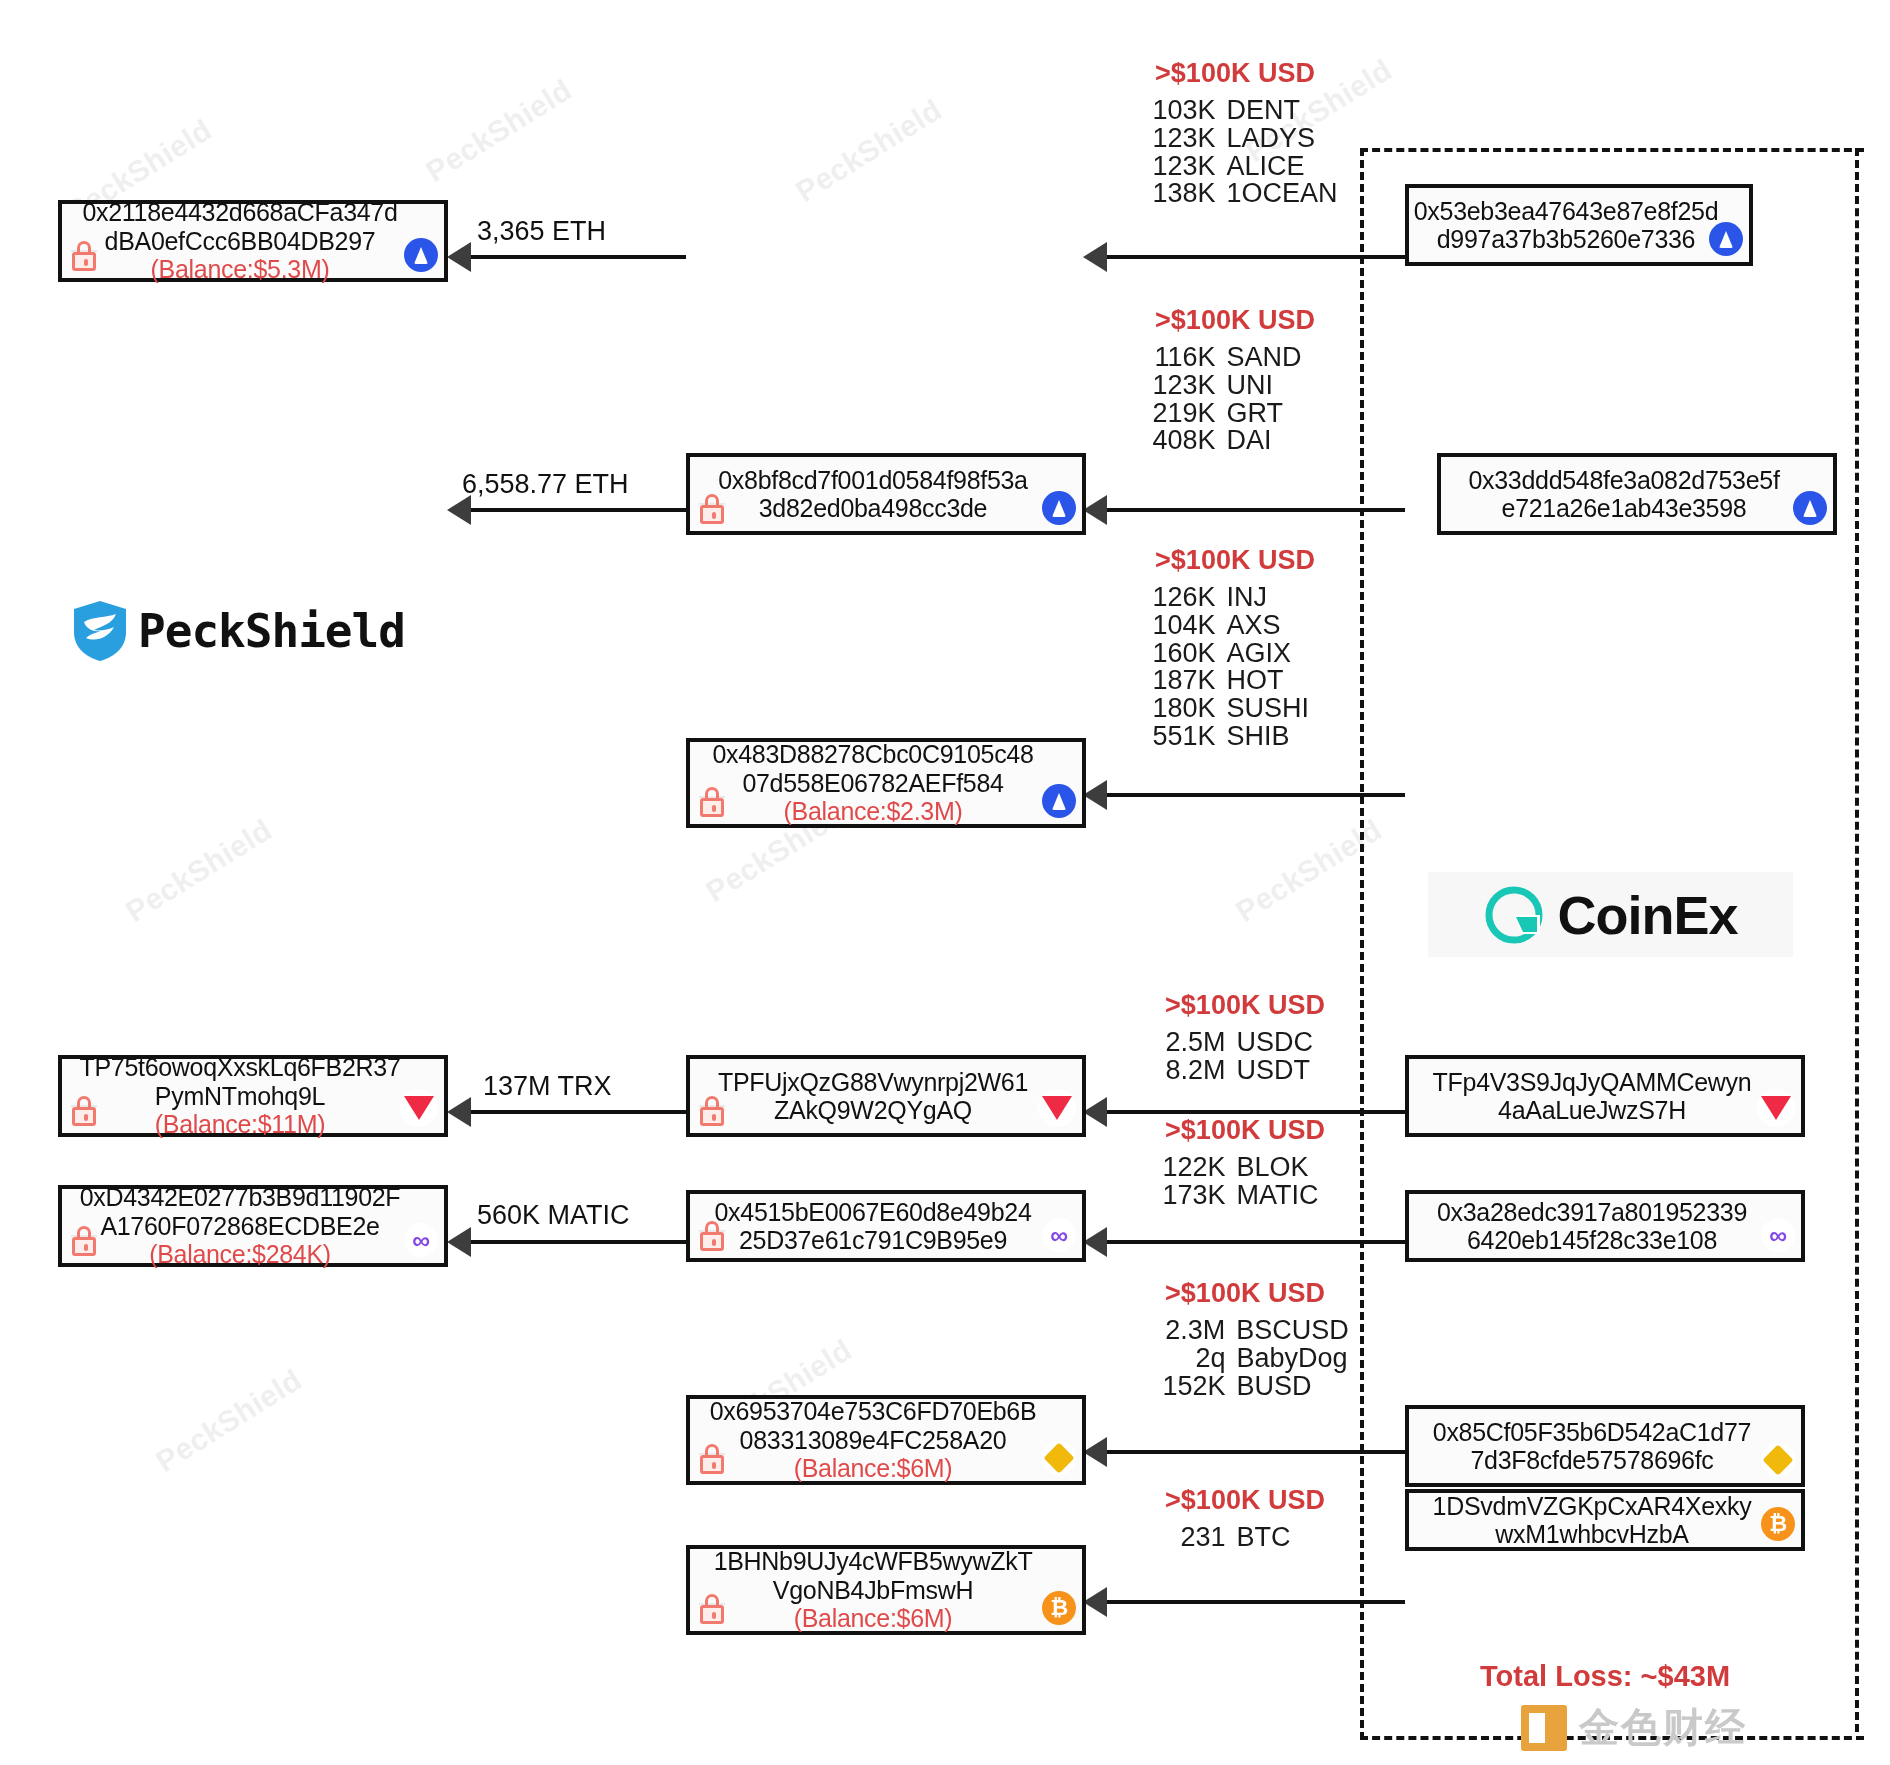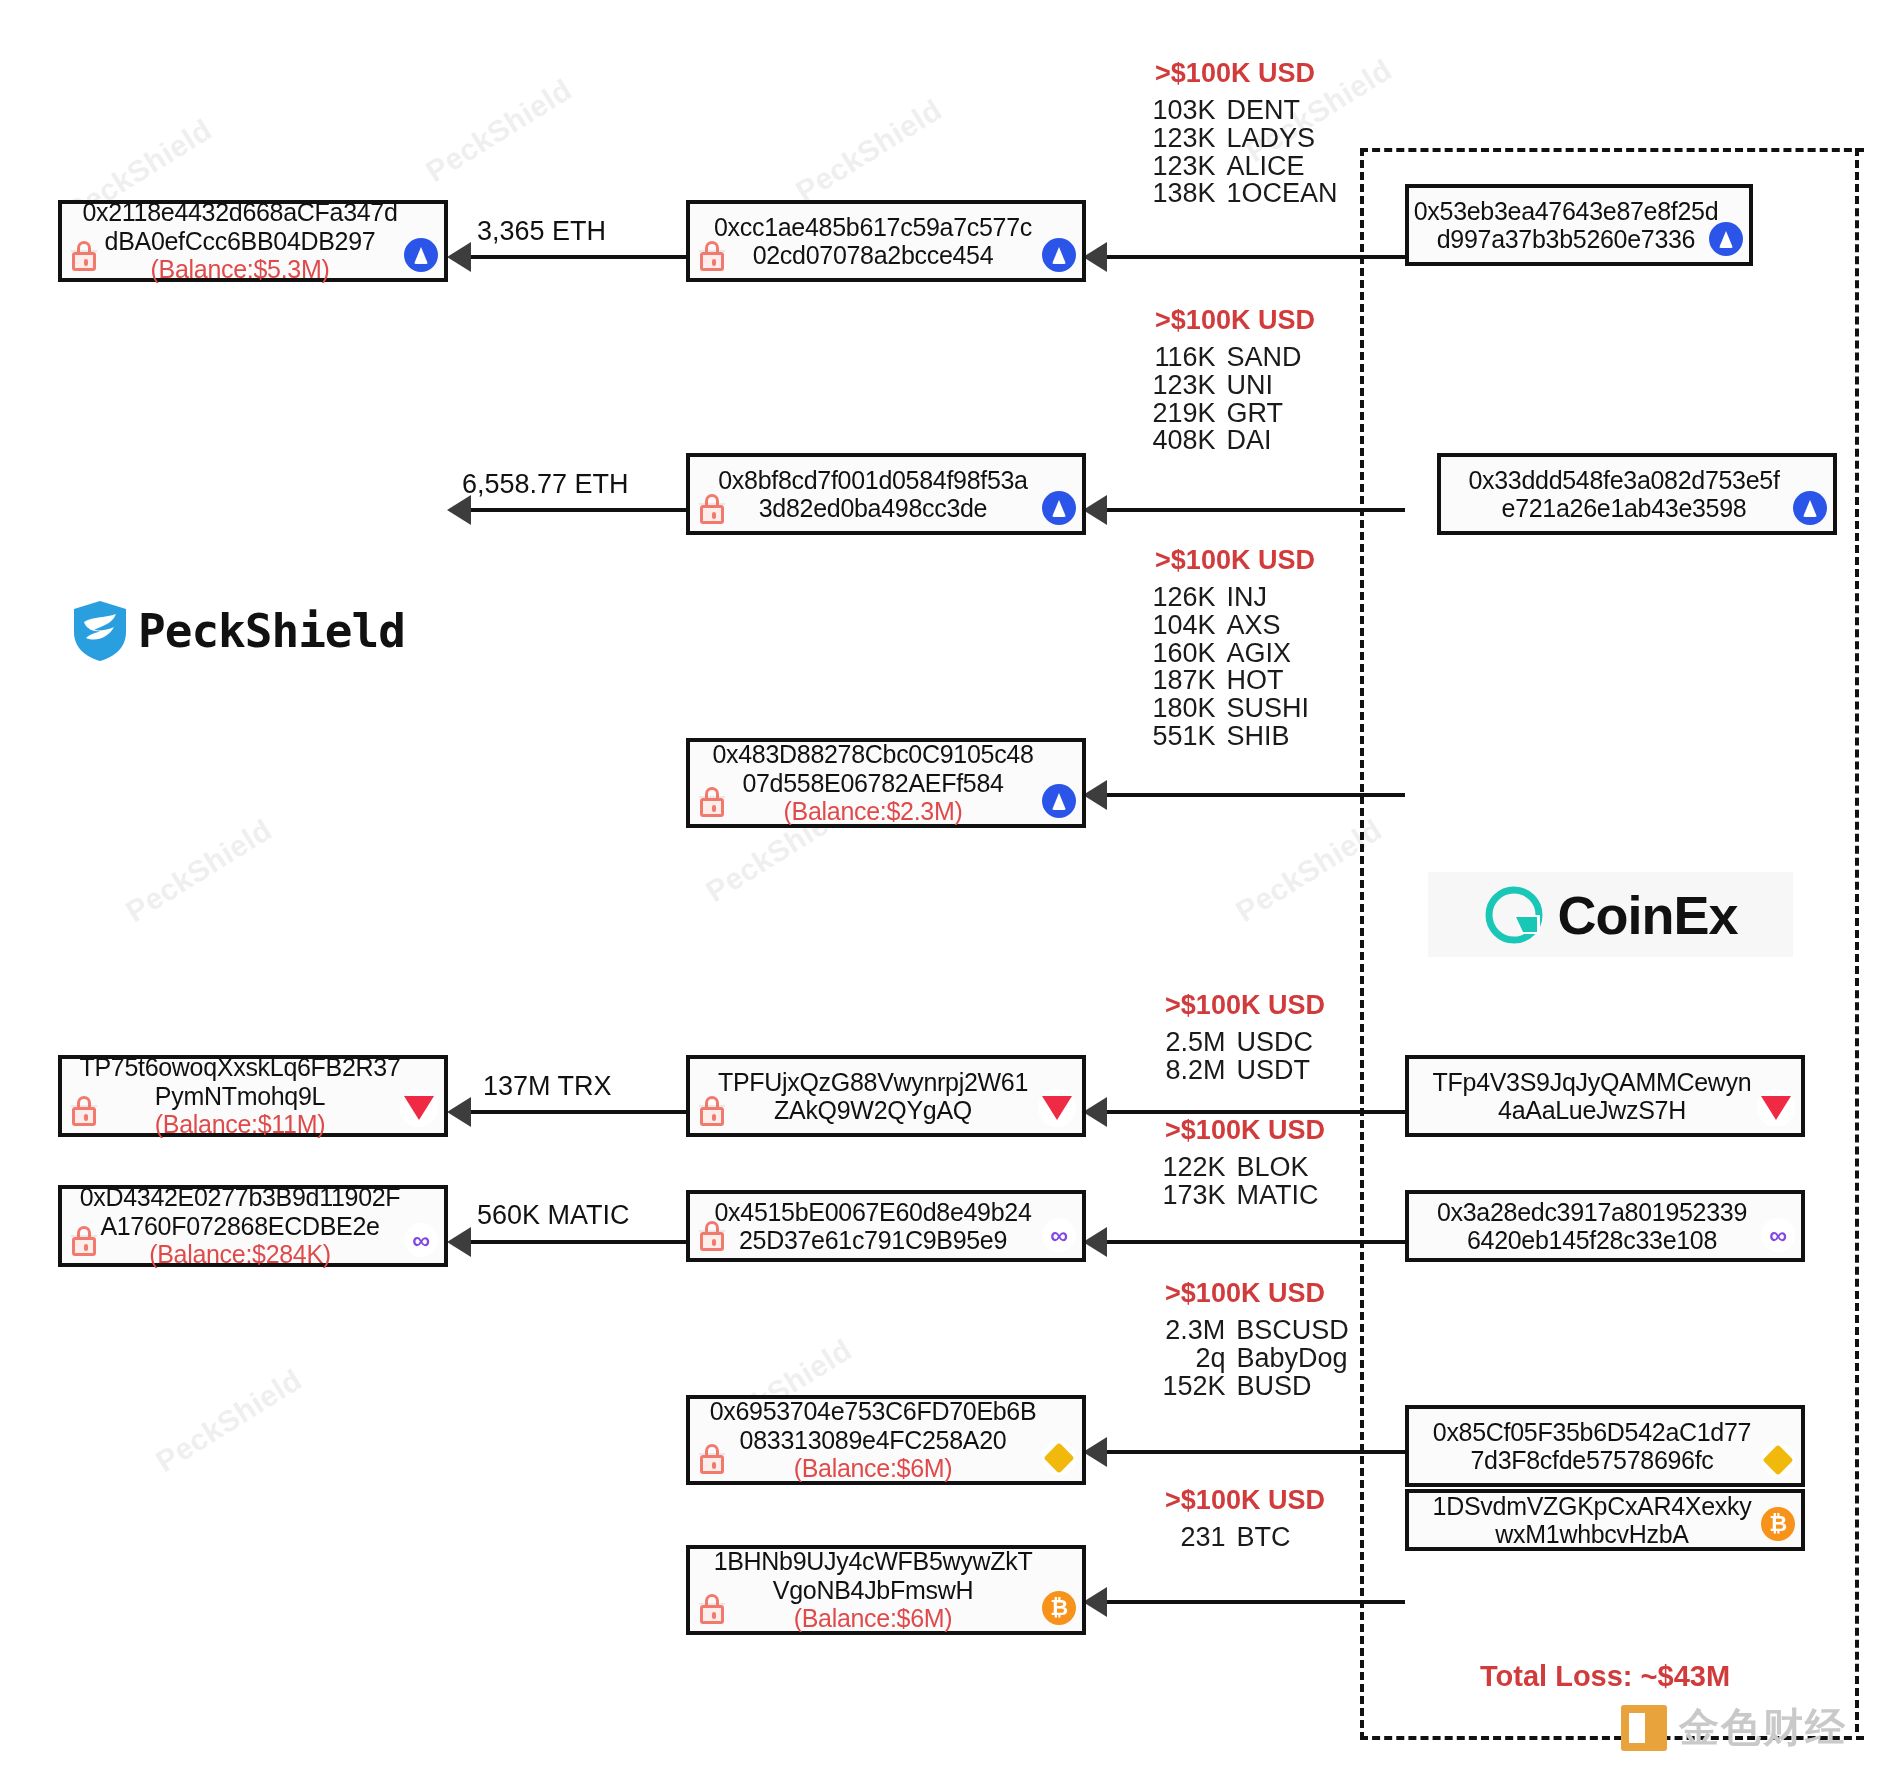--- a/index.html
+++ b/index.html
@@ -229,30 +229,20 @@
     <span class="addr">dBA0efCcc6BB04DB297</span>
     <span class="bal">(Balance:$5.3M)</span>
     <span class="lock">
         <i class="bar"></i>
         <i class="shackle"></i>
         <i class="body"></i>
       </span>
     <span class="coin eth"></span>
   </div>
 
-  <div class="node" style="left:686px;top:200px;width:400px;height:82px;">
-    <span class="addr">0xcc1ae485b617c59a7c577c</span>
-    <span class="addr">02cd07078a2bcce454</span>
-    <span class="lock">
-        <i class="bar"></i>
-        <i class="shackle"></i>
-        <i class="body"></i>
-      </span>
-    <span class="coin eth"></span>
-  </div>
 
   <div class="node" style="left:1405px;top:184px;width:348px;height:82px;">
     <span class="addr">0x53eb3ea47643e87e8f25d</span>
     <span class="addr">d997a37b3b5260e7336</span>
     <span class="coin eth"></span>
   </div>
 
 
   <div class="node" style="left:686px;top:453px;width:400px;height:82px;">
     <span class="addr">0x8bf8cd7f001d0584f98f53a</span>
@@ -524,18 +514,18 @@
         <circle cx="31" cy="31" r="25" fill="none" stroke="#19c7b6" stroke-width="7"></circle>
         <path d="M31 31 L57 31 L57 50 L38 50 Z" fill="#ffffff"></path>
         <path d="M33 33 L54 33 L54 48 L40 48 Z" fill="#19c7b6"></path>
       </svg>
     </span>
     <span class="cx-text">CoinEx</span>
   </div>
 
   <div id="total-loss" style="left:1480px;top:1660px;">Total Loss: ~$43M</div>
 
-  <div id="jinse" style="left:1621px;top:1700px;">
+  <div id="jinse" style="left:1521px;top:1700px;">
     <span class="jm"></span>
     <span class="jt">金色财经</span>
   </div>
 
 </div>
 
 </body></html>

